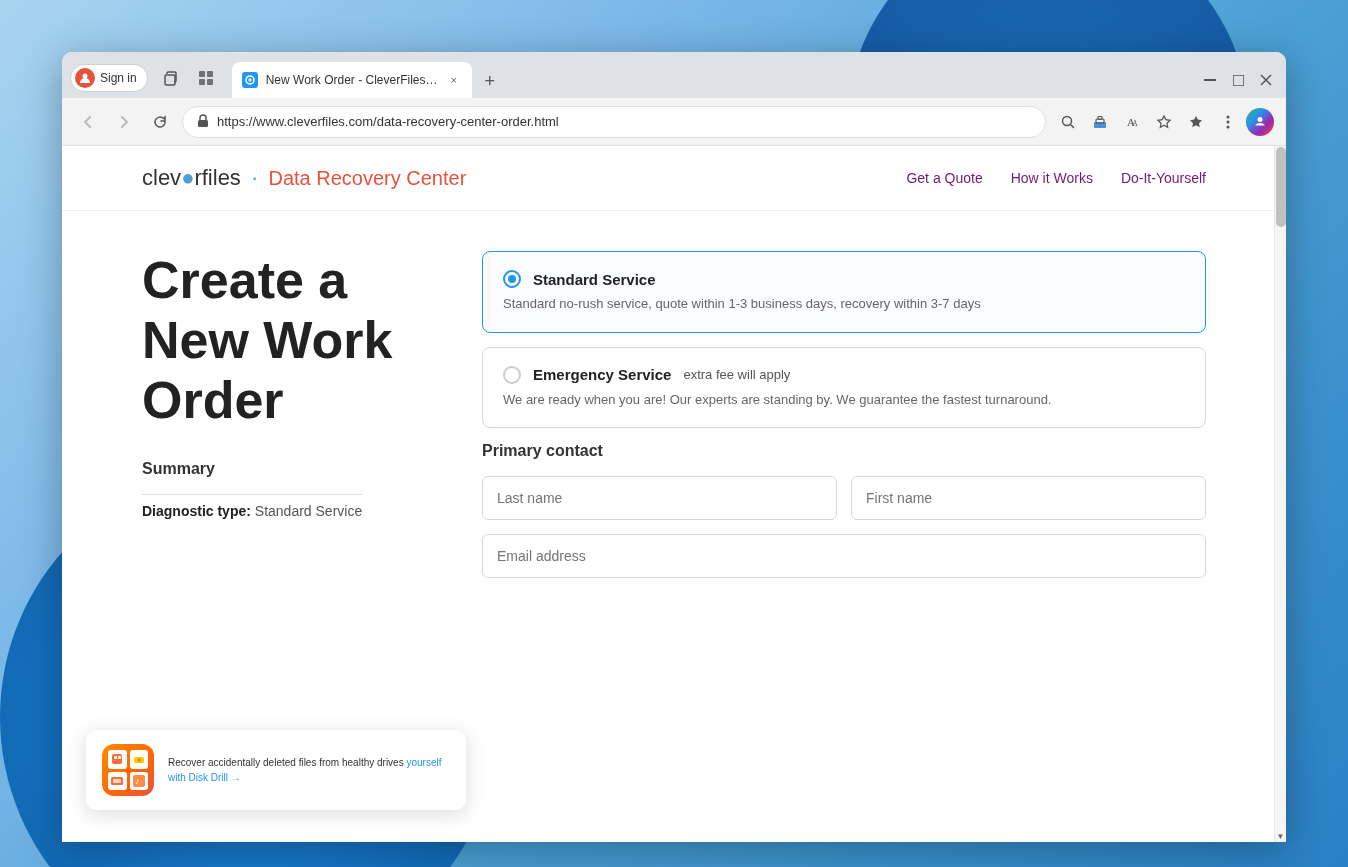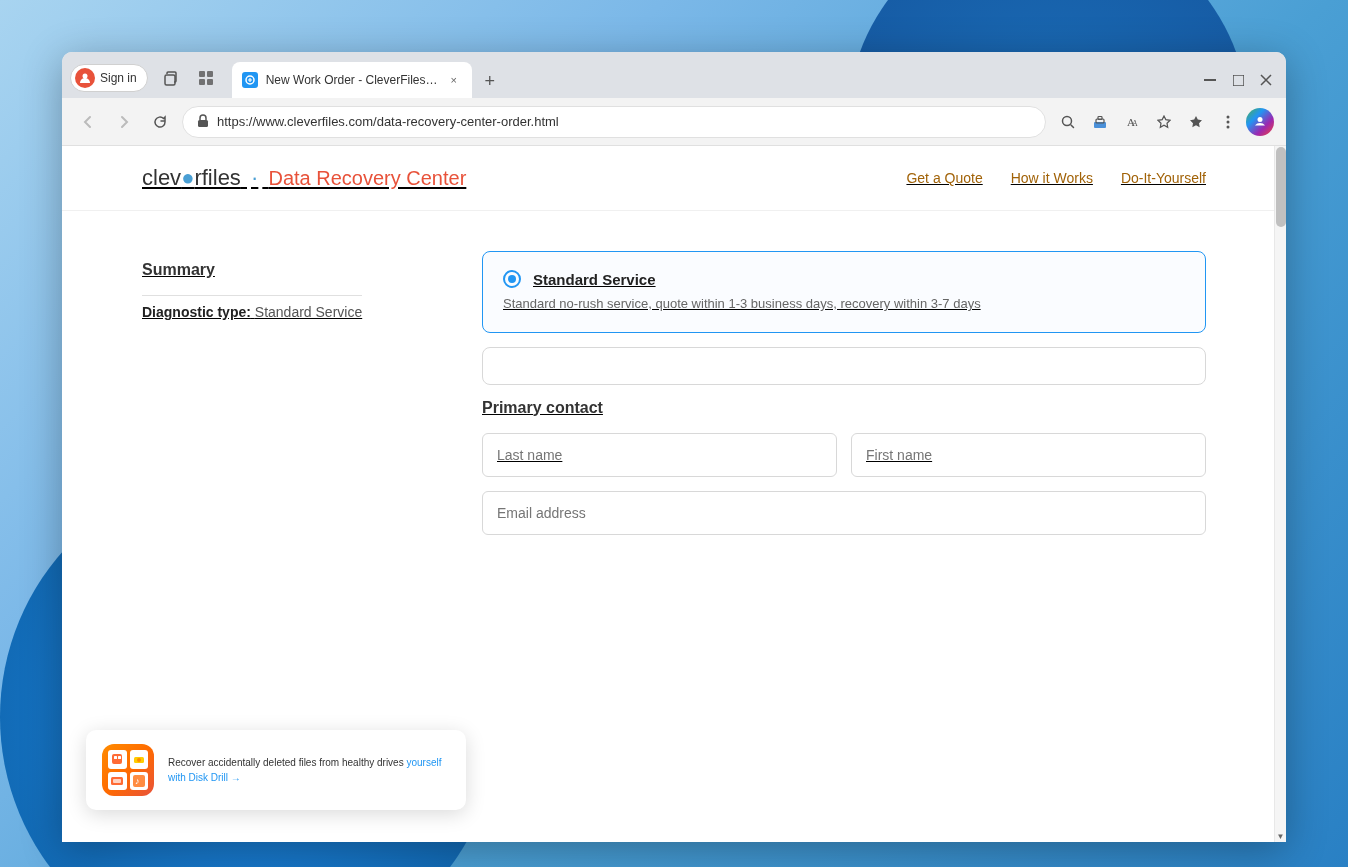--- a/index.html
+++ b/index.html
@@ -187,21 +187,20 @@
       align-items: center;
       gap: 4px;
     }
 
     
     .page-content {
       background: white;
       height: calc(790px - 46px - 48px);
       overflow-y: auto;
       position: relative;
-      text-decoration: underline;
     }
 
     
     .scrollbar {
       position: absolute;
       right: 0; top: 0;
       width: 12px;
       height: 100%;
       background: #f5f5f5;
       border-left: 1px solid #e8e8e8;
@@ -240,21 +239,21 @@
     .site-logo .clever { color: #333; }
     .site-logo .files { color: #333; }
     .site-logo .dot { color: #4a9fd4; margin: 0 4px; }
     .site-logo .drc { color: #e8523a; font-weight: 500; font-size: 20px; }
     .nav-links {
       display: flex;
       gap: 28px;
     }
     .nav-link {
       font-size: 14px;
-      color: #a16207;
+      color: #701a75;
       cursor: pointer;
       text-decoration: none;
     }
 
     
     .main-content {
       display: flex;
       padding: 40px 80px;
       gap: 60px;
     }
@@ -576,20 +575,21 @@
       <div class="nav-links">
         <a class="nav-link">Get a Quote</a>
         <a class="nav-link">How it Works</a>
         <a class="nav-link">Do-It-Yourself</a>
       </div>
     </nav>
 
     <div class="main-content">
 
       <div class="left-panel">
+        <h1 class="page-title">Create a New Work Order</h1>
 
         <div class="summary-section">
           <div class="summary-title">Summary</div>
           <div class="summary-item">
             <strong>Diagnostic type:</strong>
             <span>Standard Service</span>
           </div>
         </div>
       </div>
 
@@ -600,20 +600,26 @@
             <div class="radio-btn selected">
               <div class="radio-dot"></div>
             </div>
             <span class="service-name">Standard Service</span>
           </div>
           <div class="service-desc">Standard no-rush service, quote within 1-3 business days, recovery within 3-7 days</div>
         </div>
 
 
         <div class="service-card">
+          <div class="service-card-header">
+            <div class="radio-btn"></div>
+            <span class="service-name">Emergency Service</span>
+            <span class="service-badge">extra fee will apply</span>
+          </div>
+          <div class="service-desc">We are ready when you are! Our experts are standing by. We guarantee the fastest turnaround.</div>
         </div>
 
         <div>
           <div class="section-title">Primary contact</div>
           <div class="form-row">
             <input class="form-input" type="text" placeholder="Last name" style="">
             <input class="form-input" type="text" placeholder="First name" style="">
           </div>
           <div>
             <input class="form-input-full" type="email" placeholder="Email address" style="">

